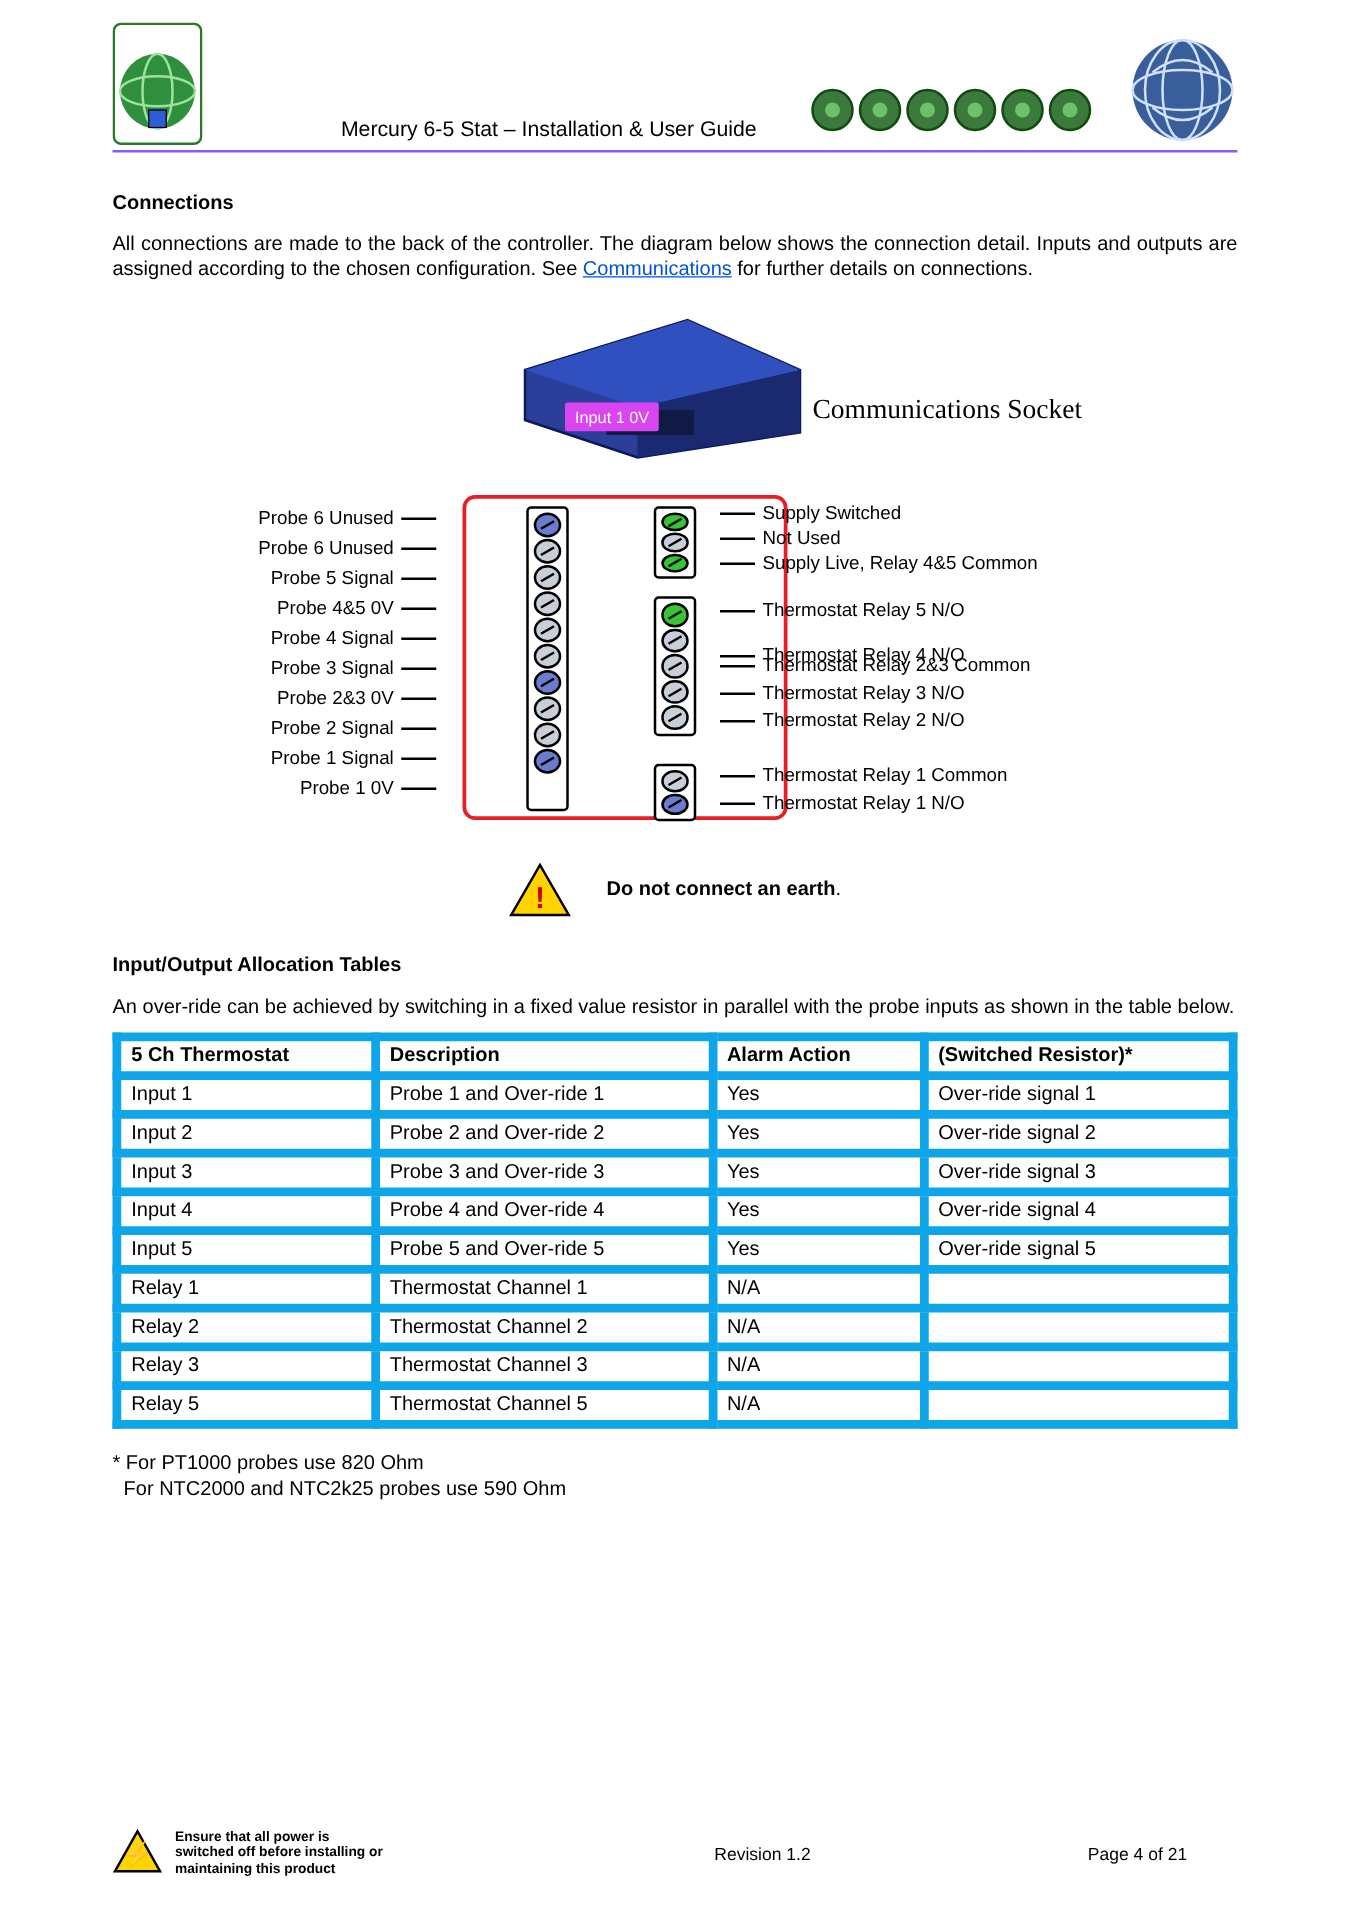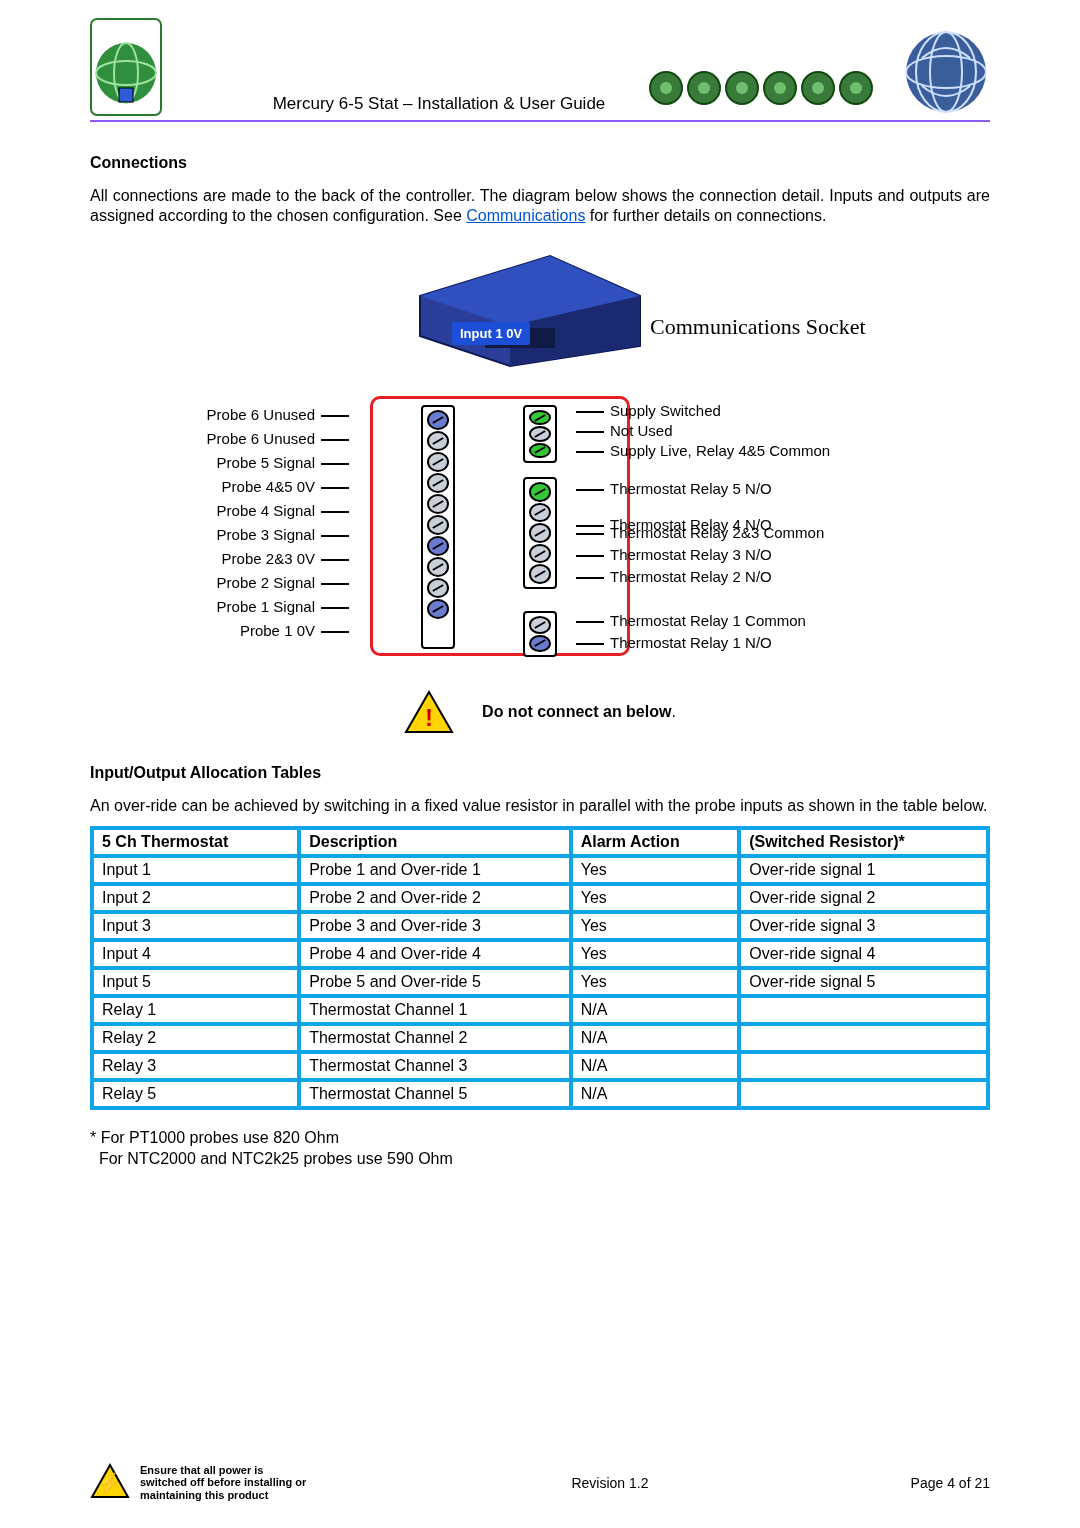--- a/index.html
+++ b/index.html
@@ -108,26 +108,25 @@
   }
   .comm-label {
     position:absolute;
     left:480px; top:78px;
     font-family: "Times New Roman", serif;
     font-size:22px;
   }
   .input-tag{
     position:absolute;
     left:282px; top:86px;
-    background:#1d4ed8;
+    background:#d946ef;
     color:#fff;
     font-size:13px;
     padding:4px 8px;
     border-radius:2px;
-    font-weight:bold;
   }
   .warning-row{
     display:flex;
     align-items:center;
     justify-content:center;
     gap:28px;
     margin: 14px 0 30px 0;
   }
   .warn-triangle{
     width:50px; height:44px;
@@ -135,21 +134,21 @@
   }
   .warn-triangle svg{display:block;}
   .warn-text{ font-size:16px; }
   .warn-text b{ font-weight:bold;}
   table.iотable{
     width:100%;
     border-collapse:collapse;
     margin-top:8px;
   }
   table.iотable th, table.iотable td{
-    border:4px solid #0ea5e9;
+    border:7px solid #0ea5e9;
     padding:3px 8px;
     text-align:left;
     font-size:16px;
   }
   table.iотable th{ font-weight:bold; }
   .footnote{ font-size:16px; margin-top:18px; line-height:1.3;}
   .footer{
     position:absolute;
     left:90px; right:90px; bottom:26px;
     display:flex;
@@ -167,21 +166,21 @@
     font-weight:bold;
     line-height:1.15;
     max-width:170px;
   }
   .footer-center{
     flex:1;
     text-align:center;
     font-size:14px;
   }
   .footer-right{
-    text-align:right;
+    text-align:center;
     font-size:14px;
     width:160px;
   }
   .dev3d{
     position:absolute;
     left:220px; top:0;
   }
 </style>
 </head>
 <body>
@@ -303,21 +302,21 @@
   <div class="label-right" style="left:400px; top:398px;"><span class="dash"></span><span>Thermostat Relay 1 N/O</span></div>
 </div>
 
 <div class="warning-row">
   <div class="warn-triangle">
     <svg width="50" height="44">
         <polygon points="25,2 48,42 2,42" fill="#ffd400" stroke="#000" stroke-width="2"></polygon>
     <text x="25" y="36" text-anchor="middle" font-size="24" font-weight="bold" fill="#d40000">!</text>
       </svg>
   </div>
-  <div class="warn-text"><b>Do not connect an below</b>.</div>
+  <div class="warn-text"><b>Do not connect an earth</b>.</div>
 </div>
 
 <div class="section-heading">Input/Output Allocation Tables</div>
 <p class="body-text">An over-ride can be achieved by switching in a fixed value resistor in parallel with the probe inputs as shown in the table below.</p>
 
 <table class="iотable">
   <thead>
     <tr>
       <th>5 Ch Thermostat</th>
       <th>Description</th>

